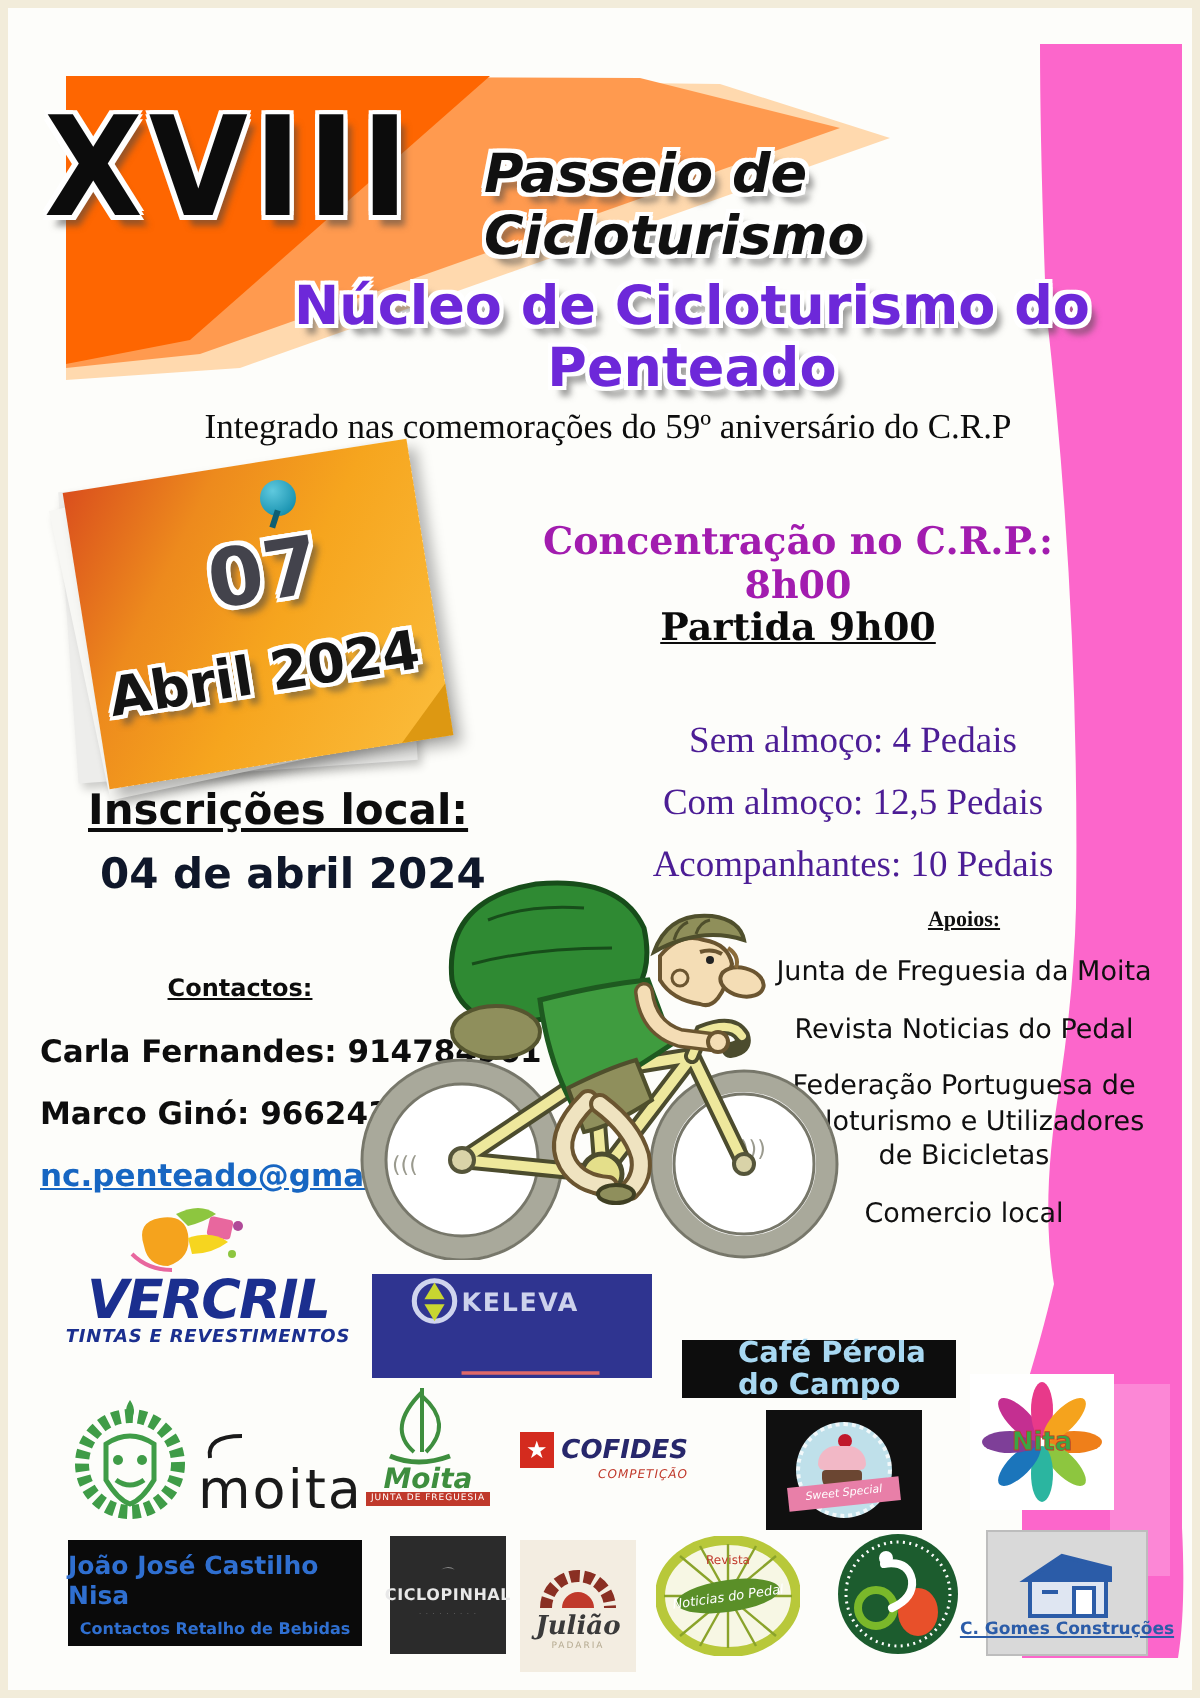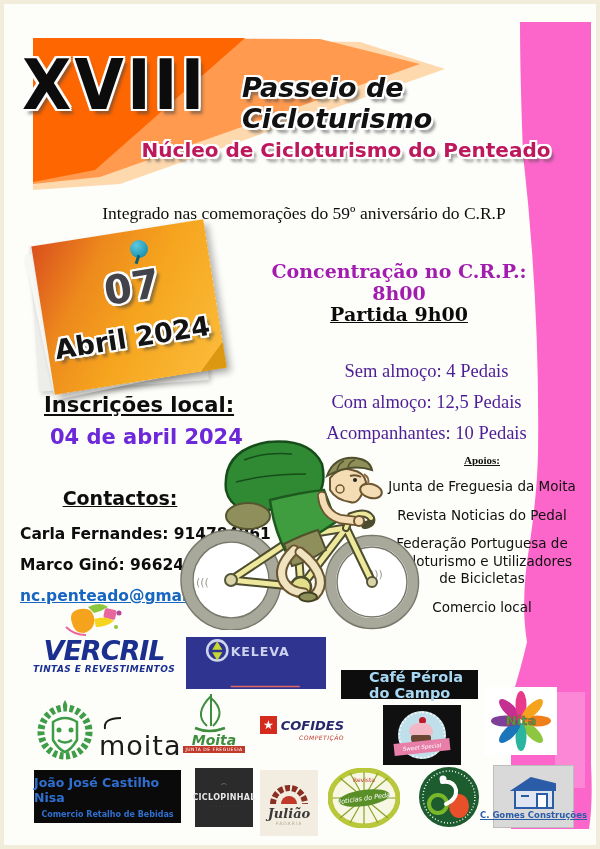--- a/index.html
+++ b/index.html
@@ -11,52 +11,52 @@
   .abs{position:absolute;}
   svg{display:block;}
   
   .olw{text-shadow:-2px -2px 0 #fff,2px -2px 0 #fff,-2px 2px 0 #fff,2px 2px 0 #fff,0 -2px 0 #fff,0 2px 0 #fff,-2px 0 0 #fff,2px 0 0 #fff,4px 5px 3px rgba(70,70,70,.55);}
   .comic{font-family:"DejaVu Sans",sans-serif;}
   .serif{font-family:"Liberation Serif","DejaVu Serif",serif;}
   .z1{z-index:1}.z2{z-index:2}
 
   #edition{left:18px;top:44px;font-size:64px;font-weight:900;letter-spacing:3px;color:#0c0c0c;transform:scaleY(1.08);}
   #title1{left:238px;top:68px;font-size:27px;font-weight:bold;color:#111;font-style:italic;}
-  #title2{left:92px;top:134px;width:500px;font-size:20px;font-weight:bold;color:#be185d;text-align:center;}
+  #title2{left:92px;top:134px;width:500px;font-size:27px;font-weight:bold;color:#6d28d9;text-align:center;}
   #integration{left:80px;top:199px;width:440px;text-align:center;font-size:17.5px;color:#0d0d0d;}
 
   
   #note-wrap{left:28px;top:222px;width:205px;height:175px;}
   .sheet{position:absolute;background:#ededeb;box-shadow:2px 3px 5px rgba(0,0,0,.2);}
   #sheet1{left:2px;top:14px;width:170px;height:146px;transform:rotate(-4deg);}
   #sheet2{left:6px;top:10px;width:172px;height:148px;transform:rotate(-12deg);background:#f7f7f4;}
   #note{position:absolute;left:10px;top:6px;width:174px;height:150px;transform:rotate(-9deg);
     background:linear-gradient(125deg,#da4f1d 0%,#ed8a1d 28%,#f6a51e 55%,#fbbd3c 100%);
     box-shadow:4px 5px 7px rgba(0,0,0,.28);}
   #note:after{content:"";position:absolute;right:0;bottom:0;width:0;height:0;
     border-left:26px solid transparent;border-bottom:26px solid #c98a10;filter:brightness(1.1);}
   #pin{position:absolute;left:98px;top:14px;width:18px;height:18px;border-radius:50%;
     background:radial-gradient(circle at 35% 30%,#5fc9de,#1f97b4 70%,#126f86);z-index:4;}
   #pin:after{content:"";position:absolute;left:6px;top:15px;width:3px;height:9px;background:#0f5e72;transform:rotate(18deg);}
   #note-day{left:72px;top:38px;font-size:40px;font-weight:900;color:#43434c;transform:rotate(-9deg);}
   #note-month{left:22px;top:96px;font-size:27px;font-weight:900;color:#141414;transform:rotate(-9deg);white-space:nowrap;}
 
   #insc-label{left:40px;top:389px;font-size:21px;font-weight:bold;color:#0d0d0d;text-decoration:underline;}
-  #insc-date{left:46px;top:421px;font-size:21px;font-weight:bold;color:#6d28d9;}
+  #insc-date{left:46px;top:421px;font-size:21px;font-weight:bold;color:#0f172a;}
 
   #concentration{left:250px;top:256px;width:290px;text-align:center;font-size:19px;font-weight:bold;color:#a21caf;font-family:"DejaVu Serif",serif;}
   #departure{left:250px;top:299px;width:290px;text-align:center;font-size:19px;font-weight:bold;color:#0b0b0b;font-family:"DejaVu Serif",serif;text-decoration:underline;}
   #pricing{left:315px;top:352px;width:215px;text-align:center;font-size:18.5px;color:#4c1d95;line-height:31px;white-space:nowrap;}
 
   #supports{left:380px;top:450px;width:196px;text-align:center;color:#101010;}
   #supports .sup-title{font-size:11px;font-weight:bold;text-decoration:underline;margin-bottom:12px;font-family:Liberation Serif, serif;}
   #supports .sup-item{font-size:13.5px;line-height:1.3;margin-bottom:11px;}
 
   #contacts{left:16px;top:483px;width:200px;color:#0d0d0d;}
-  #contacts .c-title{text-align:center;font-size:19px;font-weight:bold;text-decoration:underline;margin-bottom:16px;}
+  #contacts .c-title{text-align:center;font-size:12px;font-weight:bold;text-decoration:underline;margin-bottom:16px;}
   #contacts .c-line{font-size:15.5px;font-weight:bold;margin-bottom:13px;white-space:nowrap;}
   #contacts .c-mail{font-size:15.5px;font-weight:bold;color:#1766c2;text-decoration:underline;}
 
   
   .logo{position:absolute;z-index:3;}
   #vercril-text{left:24px;top:634px;width:152px;text-align:center;color:#1b2f8f;}
   #vercril-name{font-size:27px;font-weight:900;font-style:italic;letter-spacing:-1px;line-height:26px;}
   #vercril-tag{font-size:9px;font-weight:bold;font-style:italic;letter-spacing:.4px;}
   #keleva{left:182px;top:633px;width:140px;height:52px;background:#2f3490;display:flex;align-items:center;gap:20px;flex-direction:column;}
   #cafe{left:337px;top:666px;width:137px;height:29px;background:#0d0d0d;display:flex;align-items:center;justify-content:center;}
@@ -293,21 +293,21 @@
     <div class="cup">
       <div class="cherry"></div>
       <div class="frost"></div>
       <div class="base"></div>
       <div class="ribbon">Sweet Special</div>
     </div>
   </div>
 
   <div class="logo" id="joao">
     <div class="j-name">João José Castilho Nisa</div>
-    <div class="j-sub">Comercio Retalho de Bebidas</div>
+    <div class="j-sub">Contactos Retalho de Bebidas</div>
   </div>
 
   <div class="logo" id="ciclop">
     <div class="cp-roof">⌒</div>
     <div class="cp-name">CICLOPINHAL</div>
     <div class="cp-sub">· · · · · · · · ·</div>
   </div>
 
   <div class="logo" id="juliao">
     <svg width="40" height="26" viewBox="0 0 40 26">

